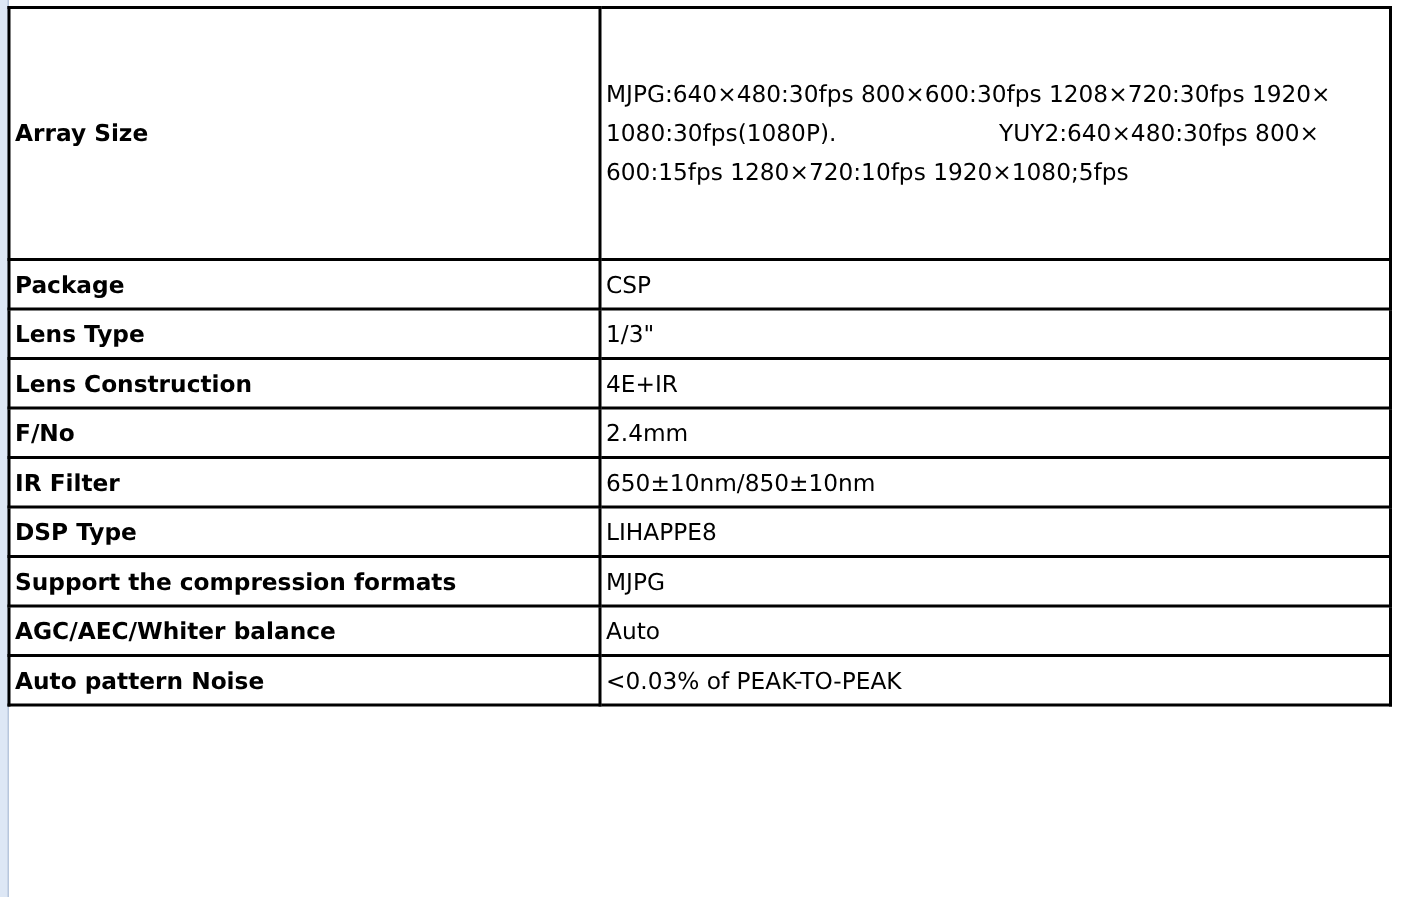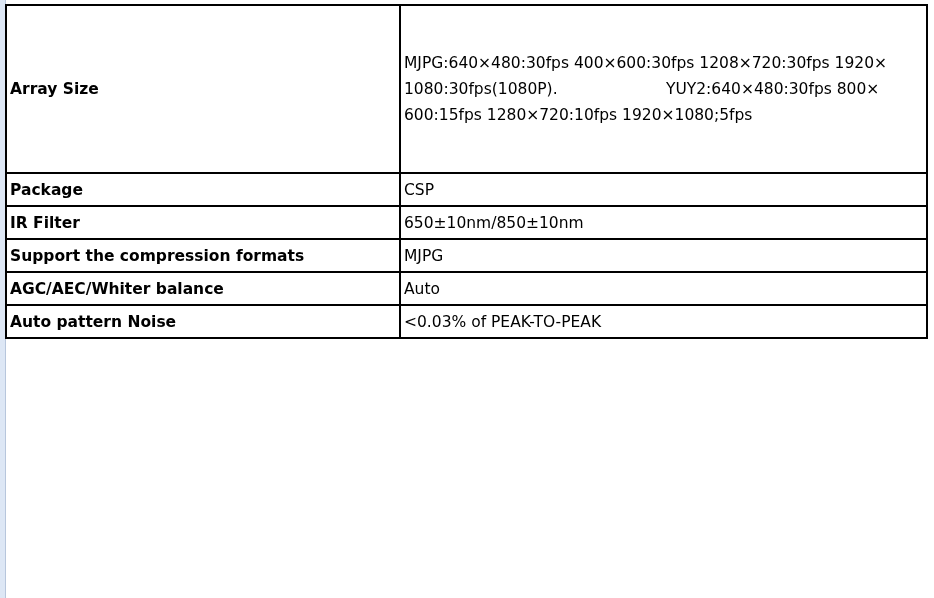--- a/index.html
+++ b/index.html
@@ -17,32 +17,48 @@
 </head>
 <body>
 
 <div class="rowhead-strip"></div>
 
 <table class="spec">
   <tbody>
       <tr class="tall">
     <td class="label">Array Size</td>
     <td class="value multi">
-      <div>MJPG:640×480:30fps 400×600:30fps 1208×720:30fps 1920×</div>
+      <div>MJPG:640×480:30fps 800×600:30fps 1208×720:30fps 1920×</div>
       <div style="white-space:pre">1080:30fps(1080P).                      YUY2:640×480:30fps 800×</div>
       <div>600:15fps 1280×720:10fps 1920×1080;5fps</div>
     </td>
   </tr>
   <tr class="r">
     <td class="label">Package</td>
     <td class="value">CSP</td>
   </tr>
   <tr class="r">
+    <td class="label">Lens Type</td>
+    <td class="value">1/3"</td>
+  </tr>
+  <tr class="r">
+    <td class="label">Lens Construction</td>
+    <td class="value">4E+IR</td>
+  </tr>
+  <tr class="r">
+    <td class="label">F/No</td>
+    <td class="value">2.4mm</td>
+  </tr>
+  <tr class="r">
     <td class="label">IR Filter</td>
     <td class="value">650±10nm/850±10nm</td>
+  </tr>
+  <tr class="r">
+    <td class="label">DSP Type</td>
+    <td class="value">LIHAPPE8</td>
   </tr>
   <tr class="r">
     <td class="label">Support the compression formats</td>
     <td class="value">MJPG</td>
   </tr>
   <tr class="r">
     <td class="label">AGC/AEC/Whiter balance</td>
     <td class="value">Auto</td>
   </tr>
   <tr class="r">

